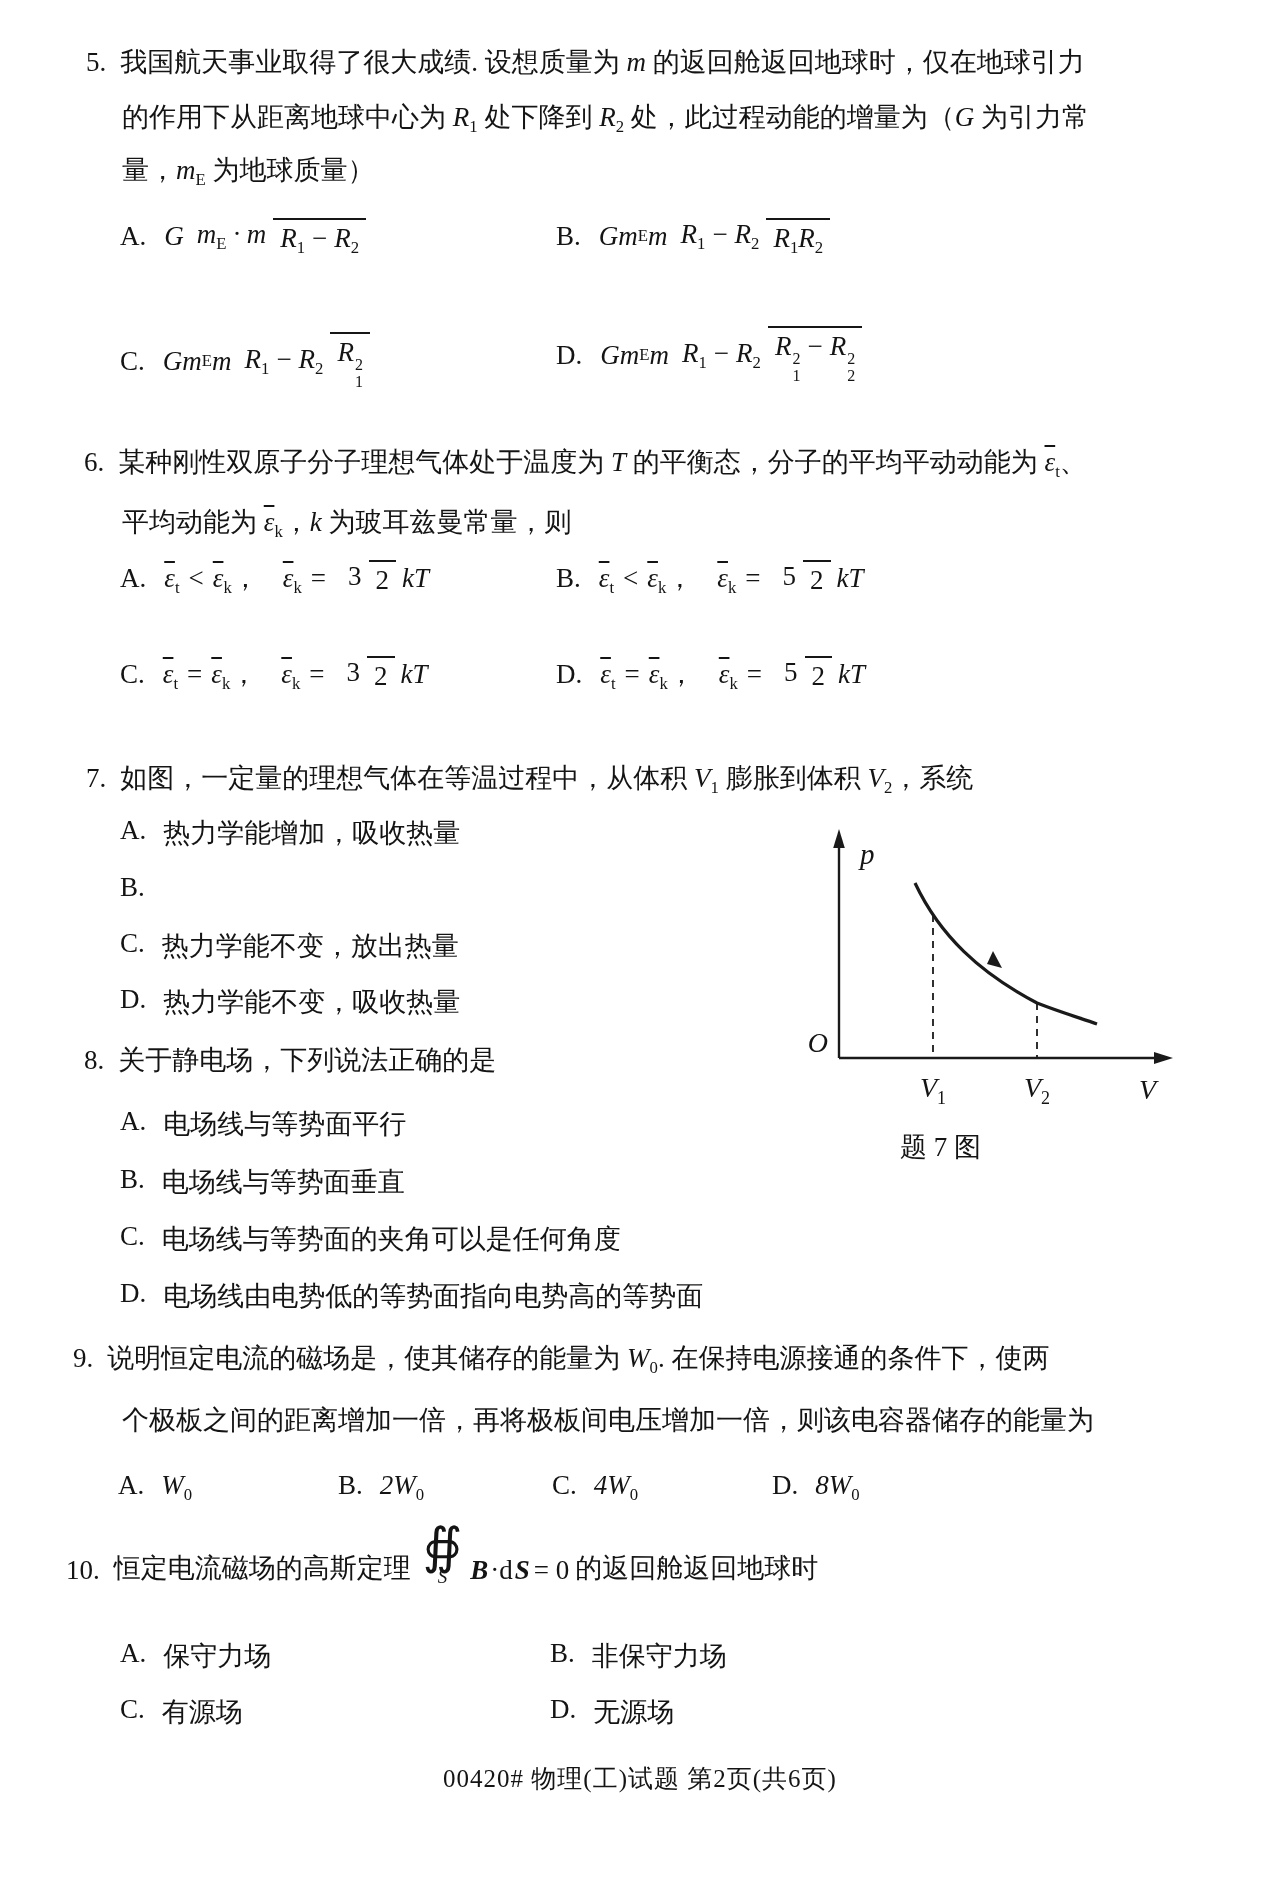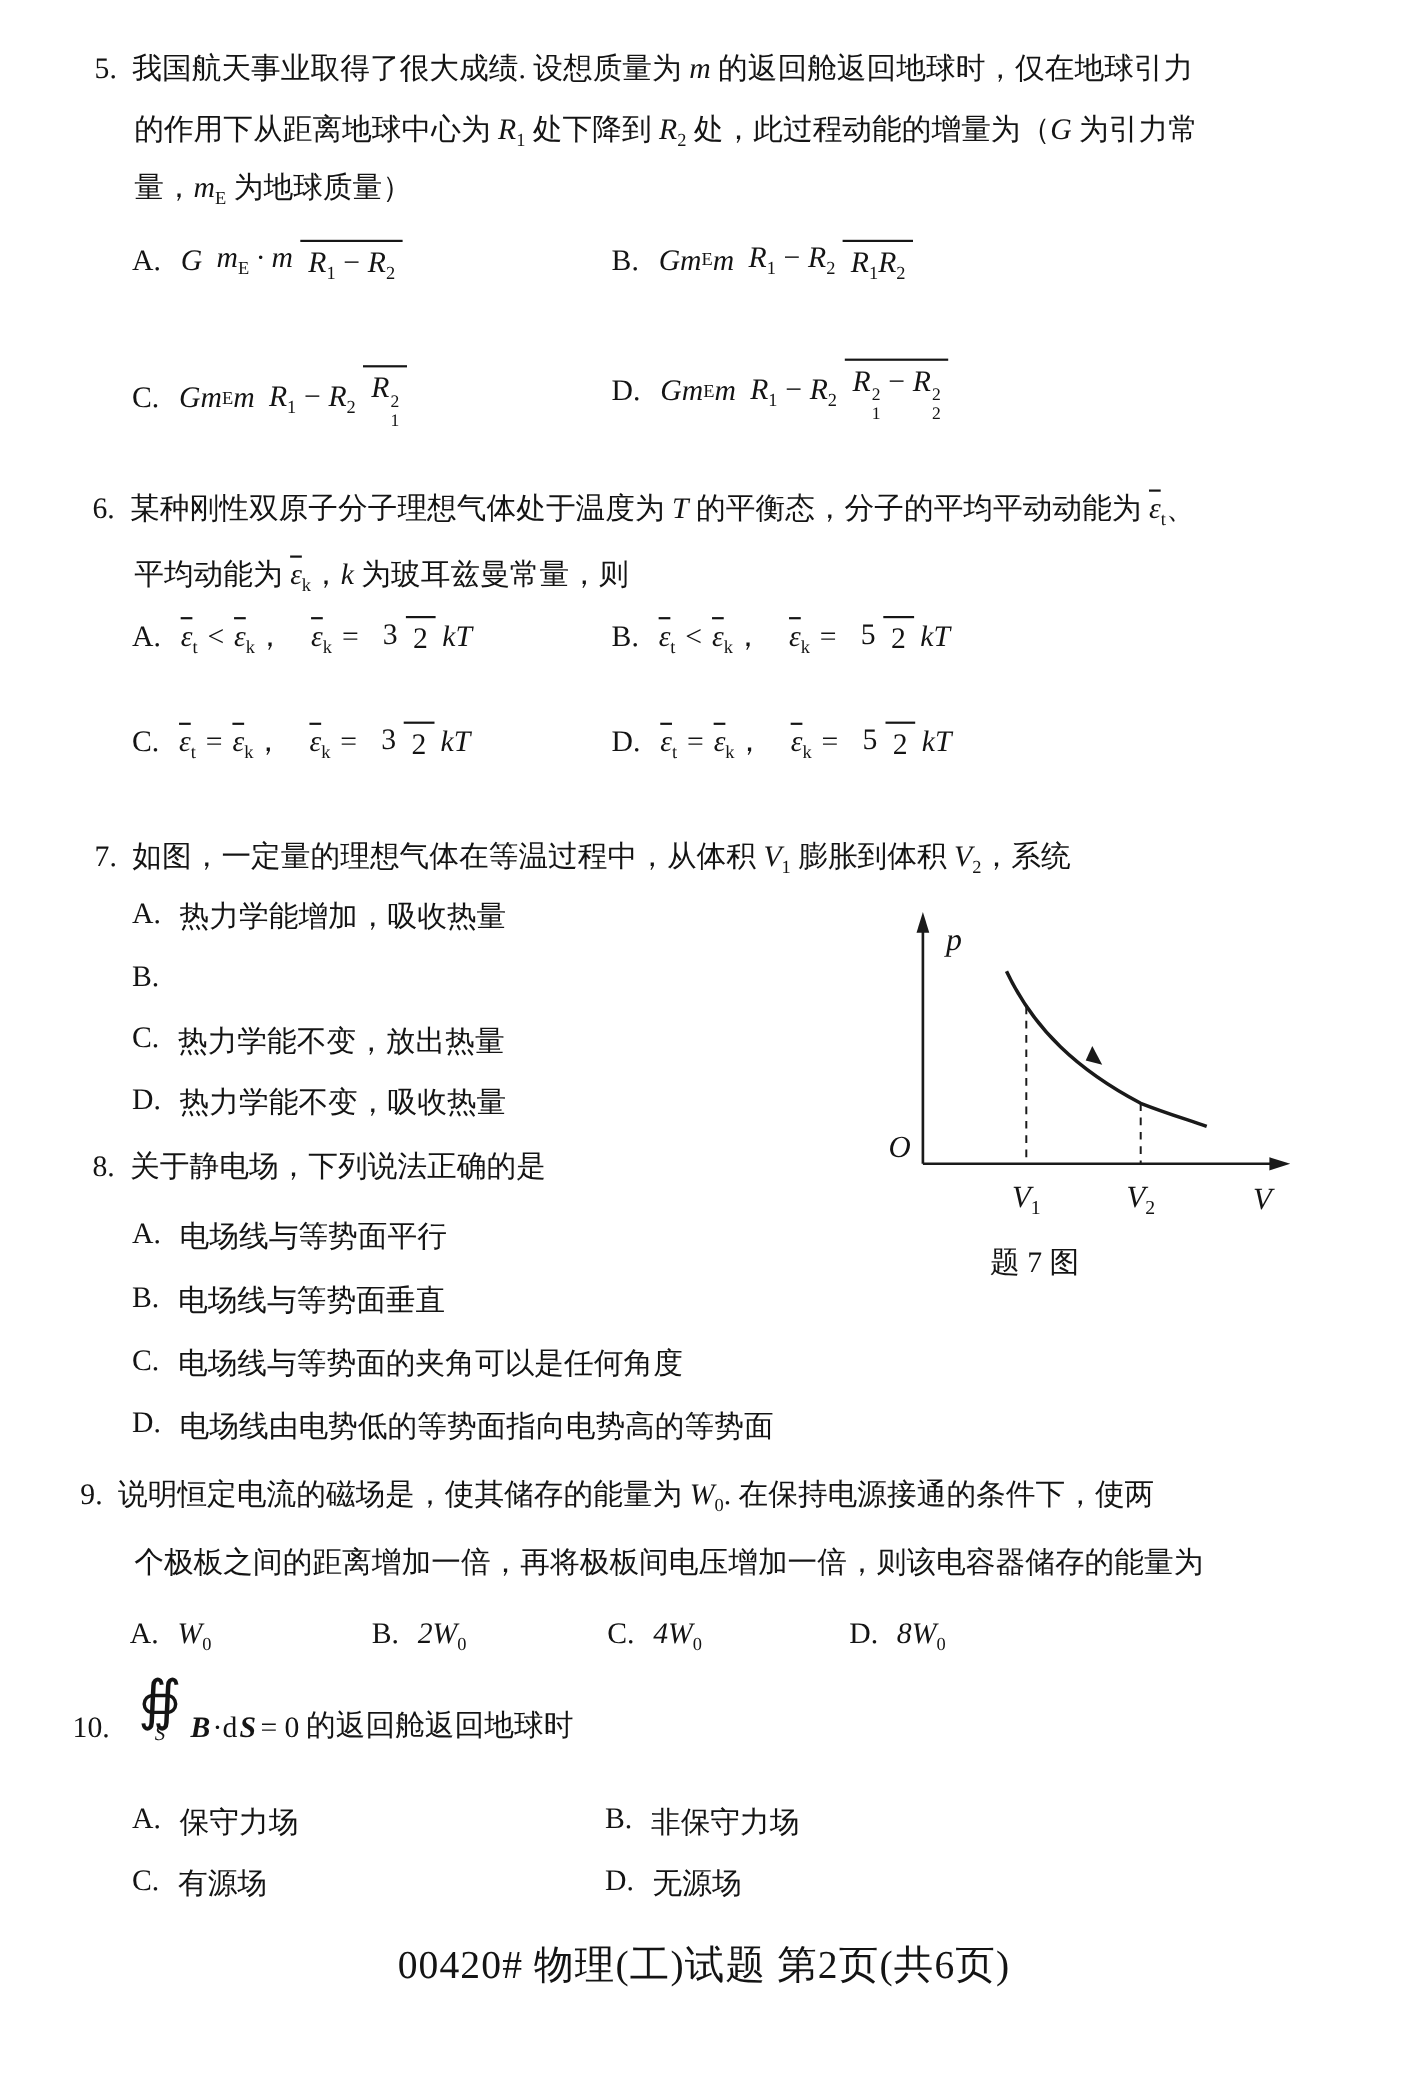--- a/index.html
+++ b/index.html
@@ -73,21 +73,21 @@
     line-height:0.9;
     font-family:"DejaVu Sans","DejaVu Serif",serif;
   }
   .oiint-sub{font-size:19px;line-height:1;margin-top:-2px;}
   .f10 span{margin:0 2px;}
   .f10 .feq{margin:0 6px 0 4px;}
   .footer{
     position:absolute;
     top:1762px;left:0;width:100%;
     text-align:center;
-    font-size:36px;
+    font-size:25px;
     letter-spacing:1px;
   }
   svg text{font-family:"Liberation Serif","DejaVu Serif",serif;fill:#141414;}
 </style>
 </head>
 <body>
 
 <div class="page">
 
   <div class="qline" style="left:86px;top:44px;">
@@ -327,20 +327,21 @@
     <span class="olabel">C.</span>
     <span><i>4</i><i>W</i><sub>0</sub></span>
   </div>
   <div class="topt" style="left:772px;top:1470px;">
     <span class="olabel">D.</span>
     <span><i>8</i><i>W</i><sub>0</sub></span>
   </div>
 
   <div class="qline q10line" style="left:66px;top:1524px;">
     <span class="qnum">10.</span>
+    <span>恒定电流磁场的高斯定理</span>
     <span class="oiint">
       <span class="oiint-sym">∯</span>
       <i class="oiint-sub">S</i>
     </span>
     <span class="f10"><b><i>B</i></b><span>·d</span><b><i>S</i></b><span class="feq">= 0</span></span>
     <span>的返回舱返回地球时</span>
   </div>
 
   <div class="topt" style="left:120px;top:1638px;">
     <span class="olabel">A.</span>

